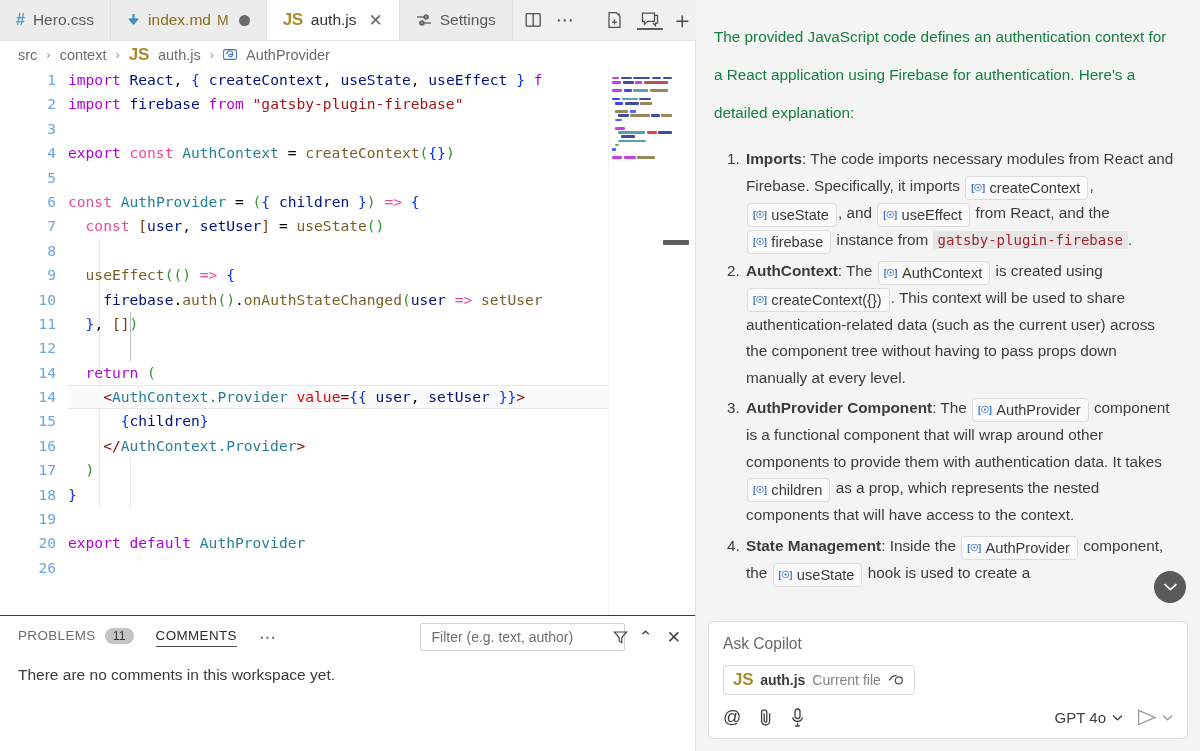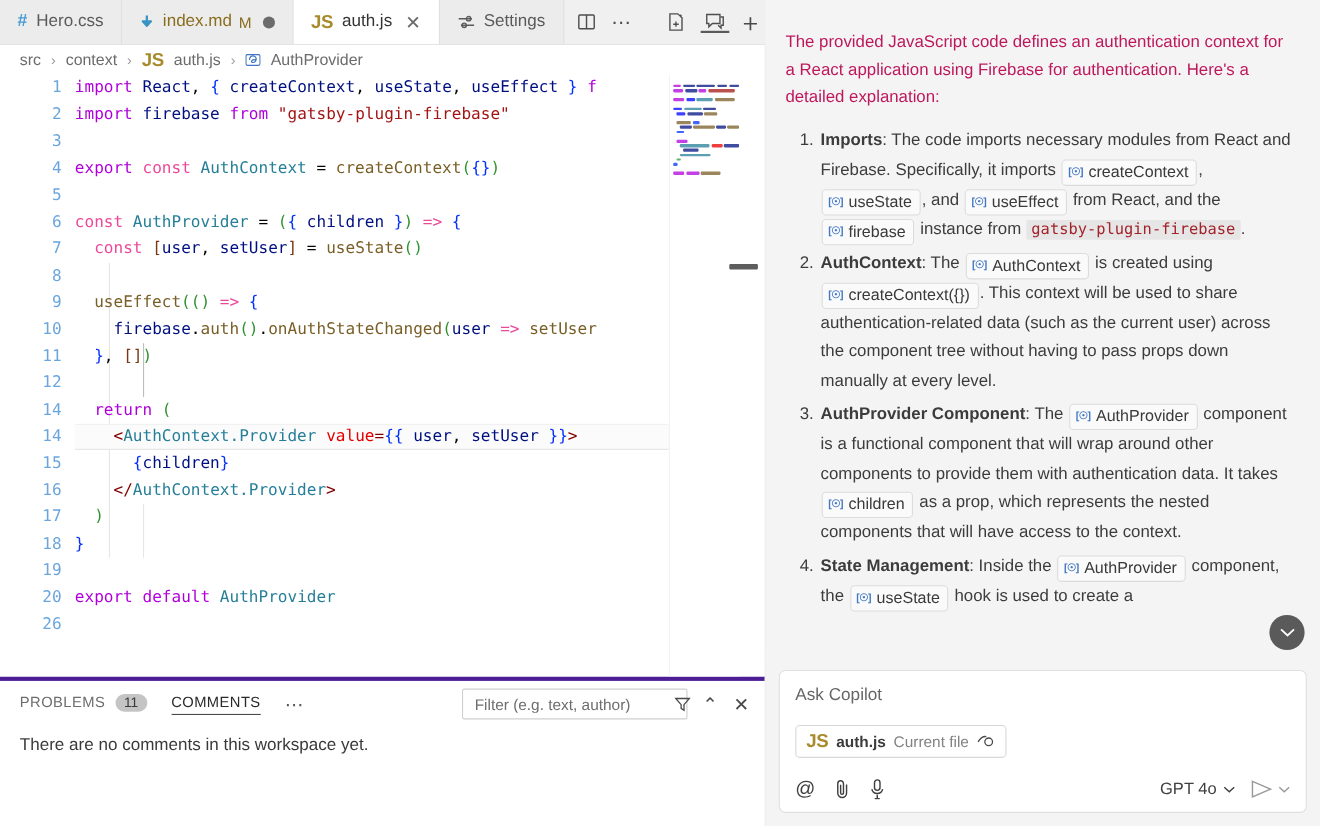--- a/index.html
+++ b/index.html
@@ -136,21 +136,21 @@
     background: transparent;
   }
   .split-handle {
     position:absolute; right:6px; top:172px; width: 26px; height:5px;
     background:#5d5d5d; border-radius:1px;
   }
 
   
   .panel {
     height: 136px; min-height:136px;
-    border-top: 4px solid #4c1d95;
+    border-top: 1px solid #4c1d95;
     background:#ffffff;
     display:flex; flex-direction:column;
   }
   .panel-head {
     height: 42px; display:flex; align-items:center;
     padding: 0 14px 0 18px; gap: 22px;
   }
   .pt {
     font-size: 13.4px; letter-spacing:0.4px; color:#6d6d6d;
     display:flex; align-items:center; gap:9px; position:relative;
@@ -180,23 +180,22 @@
   
   .copilot {
     width: 504px; height:751px; background:#f4f4f4;
     display:flex; flex-direction:column; position:relative;
   }
   .chat-scroll {
     flex:1; overflow:hidden; padding: 18px 22px 4px 18px;
     position:relative;
   }
   .chat-p {
-    font-size: 15.3px; line-height: 25px; color:#be185d;
+    font-size: 15.3px; line-height: 38px; color:#15803d;
     margin-bottom: 14px;
-    margin-top: 8px;
   }
   ol.chat-list { list-style: decimal; padding-left: 30px; margin:0; }
   ol.chat-list > li {
     font-size: 15.3px; line-height: 26.5px; color:#3c3c3c;
     margin-bottom: 4px; padding-left: 2px;
   }
   ol.chat-list > li::marker { color:#3c3c3c; }
   .chip {
     display:inline-flex; align-items:center; gap:5px;
     background:#fafafa; border:1px solid #dcdcdc; border-radius:4px;
@@ -222,21 +221,21 @@
   }
   .chat-fade {
     position:absolute; left:0; right:0; bottom:0; height:28px;
     background: linear-gradient(to bottom, rgba(244,244,244,0), #f4f4f4);
   }
 
   .composer {
     margin: 6px 12px 12px 12px;
     background:#ffffff; border:1px solid #e0e0e0; border-radius:6px;
     padding: 13px 14px 10px 14px;
-    display:flex; flex-direction:column; gap: 18px;
+    display:flex; flex-direction:column; gap: 12px;
   }
   .composer-prompt { font-size: 15.6px; color:#666666; }
   .ctx-chip {
     display:inline-flex; align-items:center; gap:7px;
     border:1px solid #d8d8d8; border-radius:4px;
     padding: 4px 9px; width: max-content;
     font-size: 14px; color:#3b3b3b;
   }
   .ctx-chip .cur-file { color:#828282; }
   .composer-row { display:flex; align-items:center; }

